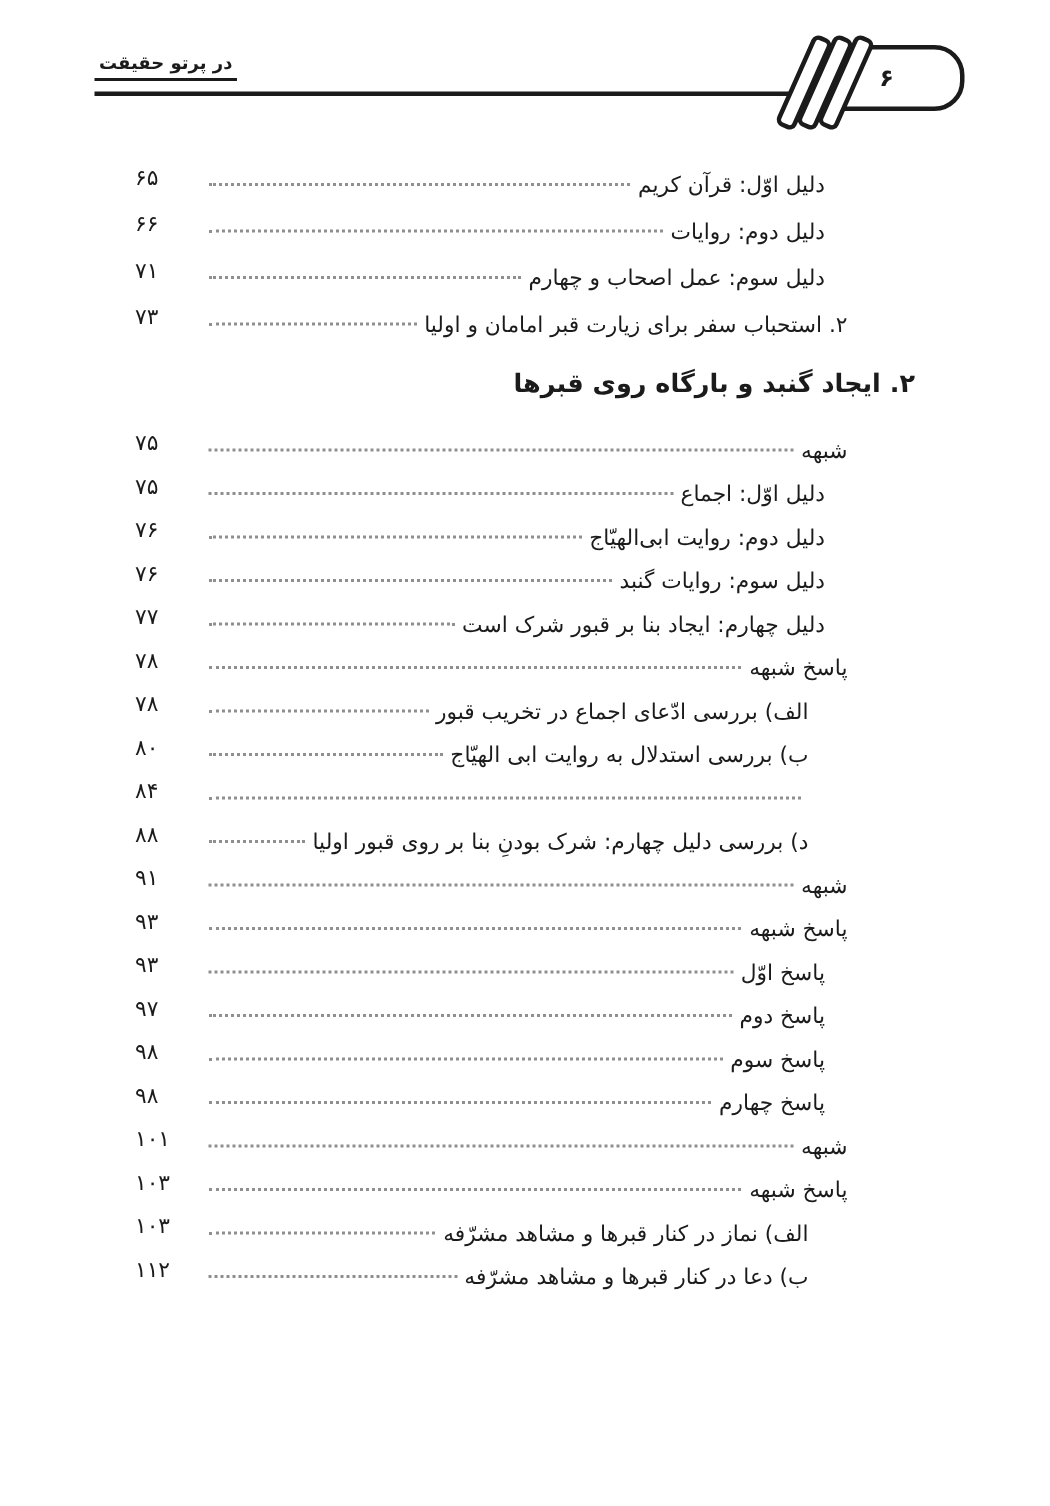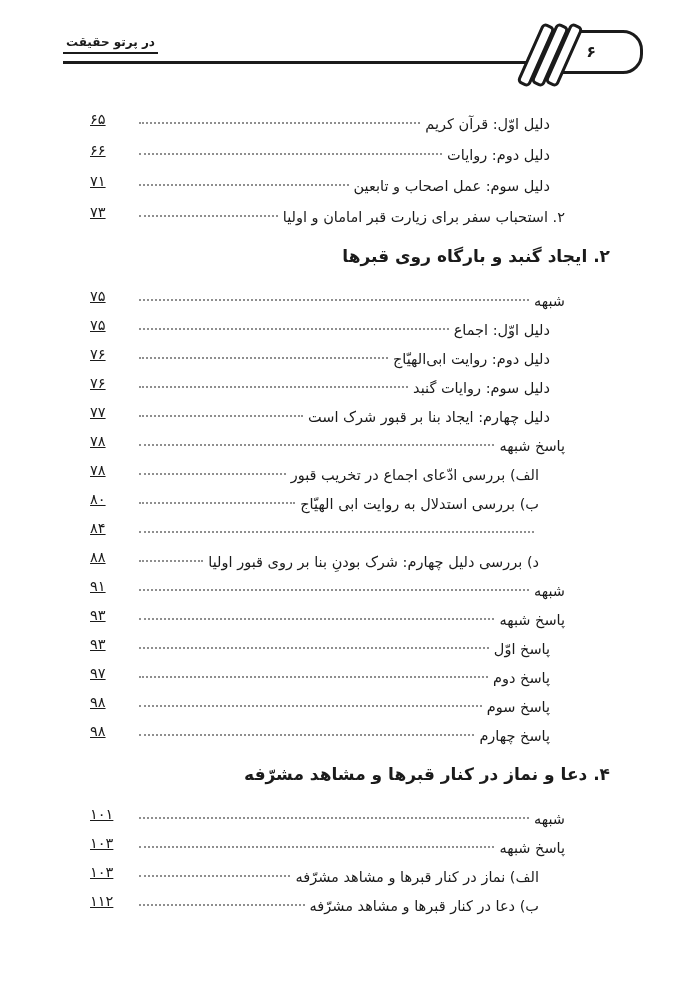--- a/index.html
+++ b/index.html
@@ -70,21 +70,21 @@
   .toc-row.lvl-2{padding-right:26px;}
   .toc-row .title{white-space:nowrap;margin-top:11px;}
   .toc-row .dots{
     flex:1;min-width:8px;height:1px;
     border-bottom:2px dotted #8f8f8f;
     margin:0 5px;
     position:relative;top:4px;
   }
   .toc-row .page-num{
     min-width:44px;text-align:left;
-    font-size:14.5px;white-space:nowrap;text-decoration:underline;
+    font-size:14.5px;white-space:nowrap;
   }
 </style>
 </head>
 <body>
 
 <div class="hdr-title">در پرتو حقیقت</div>
 <div class="hdr-rule"></div>
 <div class="page-pill">
   <span class="num">۶</span>
 </div>
@@ -98,21 +98,21 @@
         <span class="title">دلیل اوّل: قرآن کریم</span>
         <span class="dots"></span>
         <span class="page-num">۶۵</span>
       </div>
       <div class="toc-row lvl-1">
         <span class="title">دلیل دوم: روایات</span>
         <span class="dots"></span>
         <span class="page-num">۶۶</span>
       </div>
       <div class="toc-row lvl-1">
-        <span class="title">دلیل سوم: عمل اصحاب و تابعین</span>
+        <span class="title">دلیل سوم: عمل اصحاب و چهارم</span>
         <span class="dots"></span>
         <span class="page-num">۷۱</span>
       </div>
       <div class="toc-row lvl-0">
         <span class="title">۲. استحباب سفر برای زیارت قبر امامان و اولیا</span>
         <span class="dots"></span>
         <span class="page-num">۷۳</span>
       </div>
     </div>
     <div class="toc-section">
@@ -193,21 +193,20 @@
         <span class="dots"></span>
         <span class="page-num">۹۸</span>
       </div>
       <div class="toc-row lvl-1">
         <span class="title">پاسخ چهارم</span>
         <span class="dots"></span>
         <span class="page-num">۹۸</span>
       </div>
     </div>
     <div class="toc-section">
-      <div class="toc-heading">۴. دعا و نماز در کنار قبرها و مشاهد مشرّفه</div>
       <div class="toc-row lvl-0">
         <span class="title">شبهه</span>
         <span class="dots"></span>
         <span class="page-num">۱۰۱</span>
       </div>
       <div class="toc-row lvl-0">
         <span class="title">پاسخ شبهه</span>
         <span class="dots"></span>
         <span class="page-num">۱۰۳</span>
       </div>

